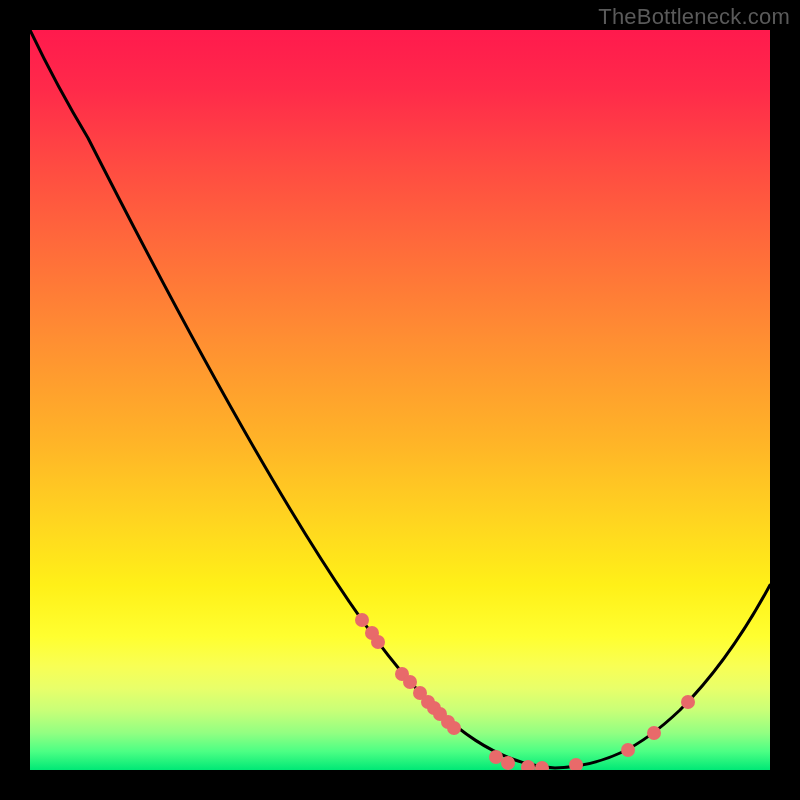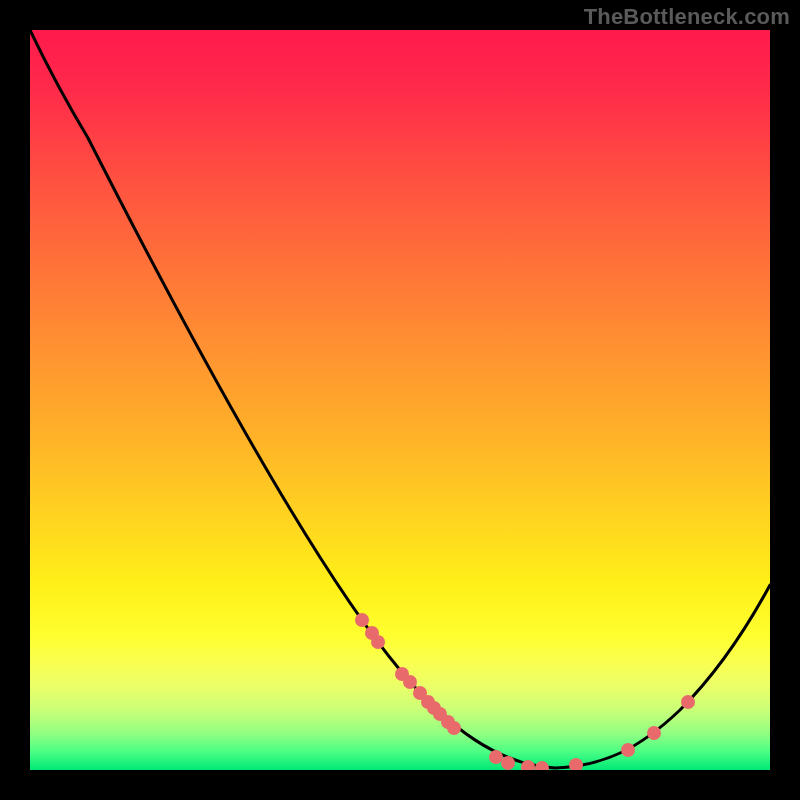--- a/index.html
+++ b/index.html
@@ -15,21 +15,21 @@
     width: 800px;
     height: 800px;
     background: #000;
   }
   .watermark {
     position: absolute;
     top: 4px;
     right: 10px;
     color: #5a5a5a;
     font-size: 22px;
-    font-weight: 700;
+    font-weight: 400;
     letter-spacing: 0.2px;
     z-index: 10;
   }
   .plot {
     position: absolute;
     left: 30px;
     top: 30px;
     width: 740px;
     height: 740px;
     overflow: hidden;

